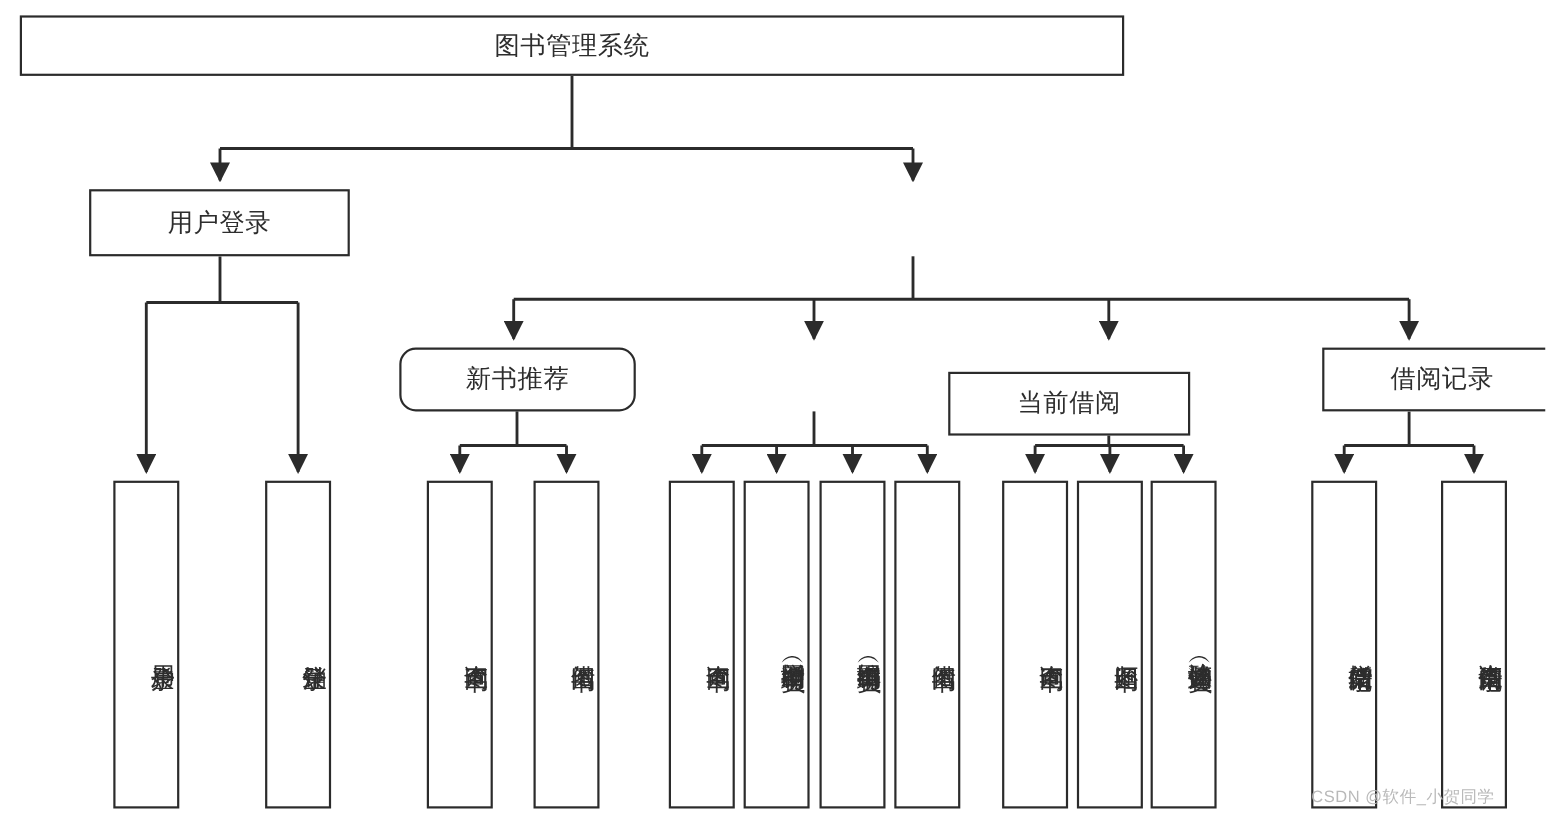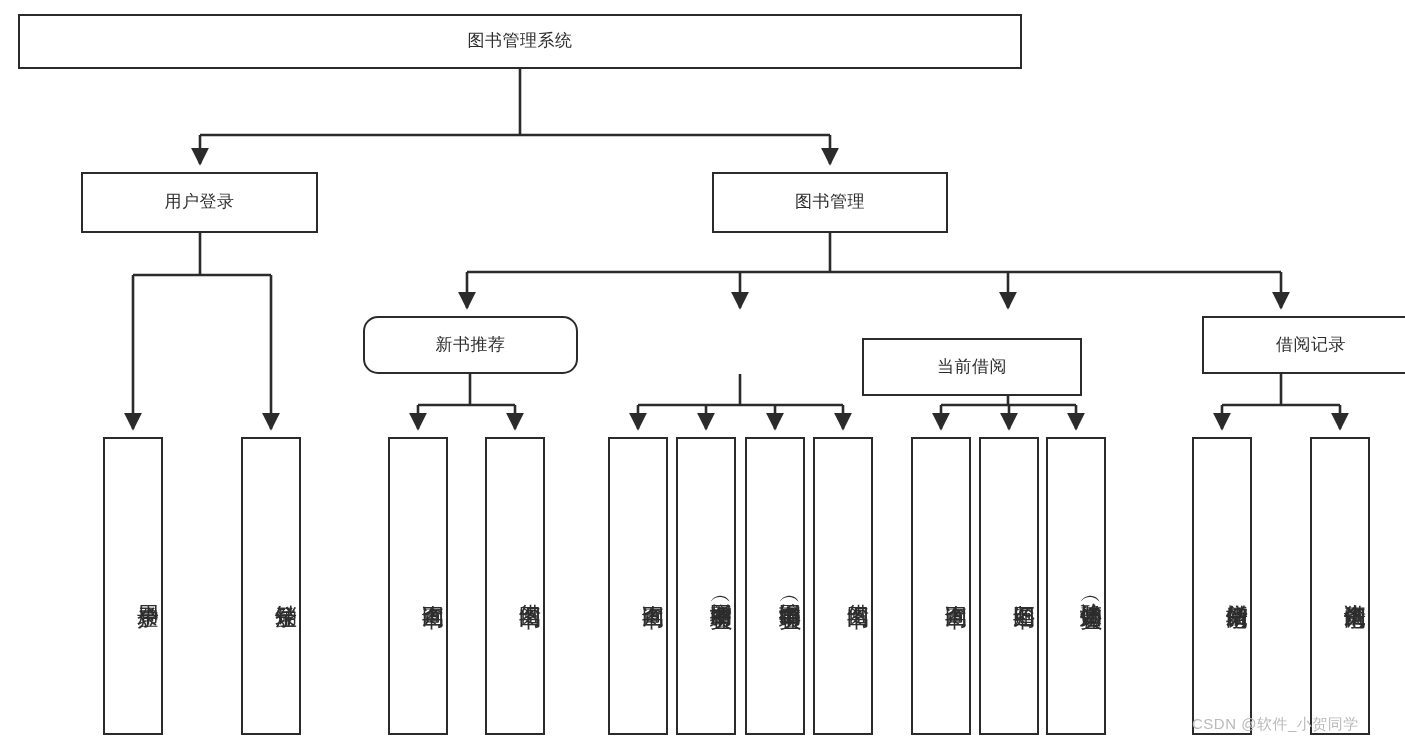--- a/index.html
+++ b/index.html
@@ -31,21 +31,21 @@
     box-sizing: border-box;
     border: 2px solid #2b2b2b;
     background: #ffffff;
     display: flex;
     align-items: center;
     justify-content: center;
     color: #2d2d2d;
     overflow: hidden;
   }
   .node-h {
-    font-size: 17px;
+    font-size: 23px;
     line-height: 1.2;
     letter-spacing: 0.5px;
     white-space: nowrap;
   }
   .node-v {
     font-size: 22px;
     line-height: 1.22;
     letter-spacing: 1px;
     writing-mode: vertical-rl;
     text-orientation: upright;
@@ -122,23 +122,20 @@
     </g>
   </svg>
 
   <div class="node node-h" style="left:18px; top:14px; width:1004px; height:55px;">
     <span>图书管理系统</span>
   </div>
 
   <div class="node node-h" style="left:81px; top:172px; width:237px; height:61px;">
     <span>用户登录</span>
   </div>
-  <div class="node node-h" style="left:712px; top:172px; width:236px; height:61px;">
-    <span>图书管理</span>
-  </div>
 
   <div class="node node-h" style="left:363px; top:316px; width:215px; height:58px;border-radius:15px;">
     <span>新书推荐</span>
   </div>
   <div class="node node-h" style="left:862px; top:316px; width:220px; height:58px;margin-top:22px;">
     <span>当前借阅</span>
   </div>
   <div class="node node-h" style="left:1172px; top:316px; width:218px; height:58px;margin-left:30px;">
     <span>借阅记录</span>
   </div>

